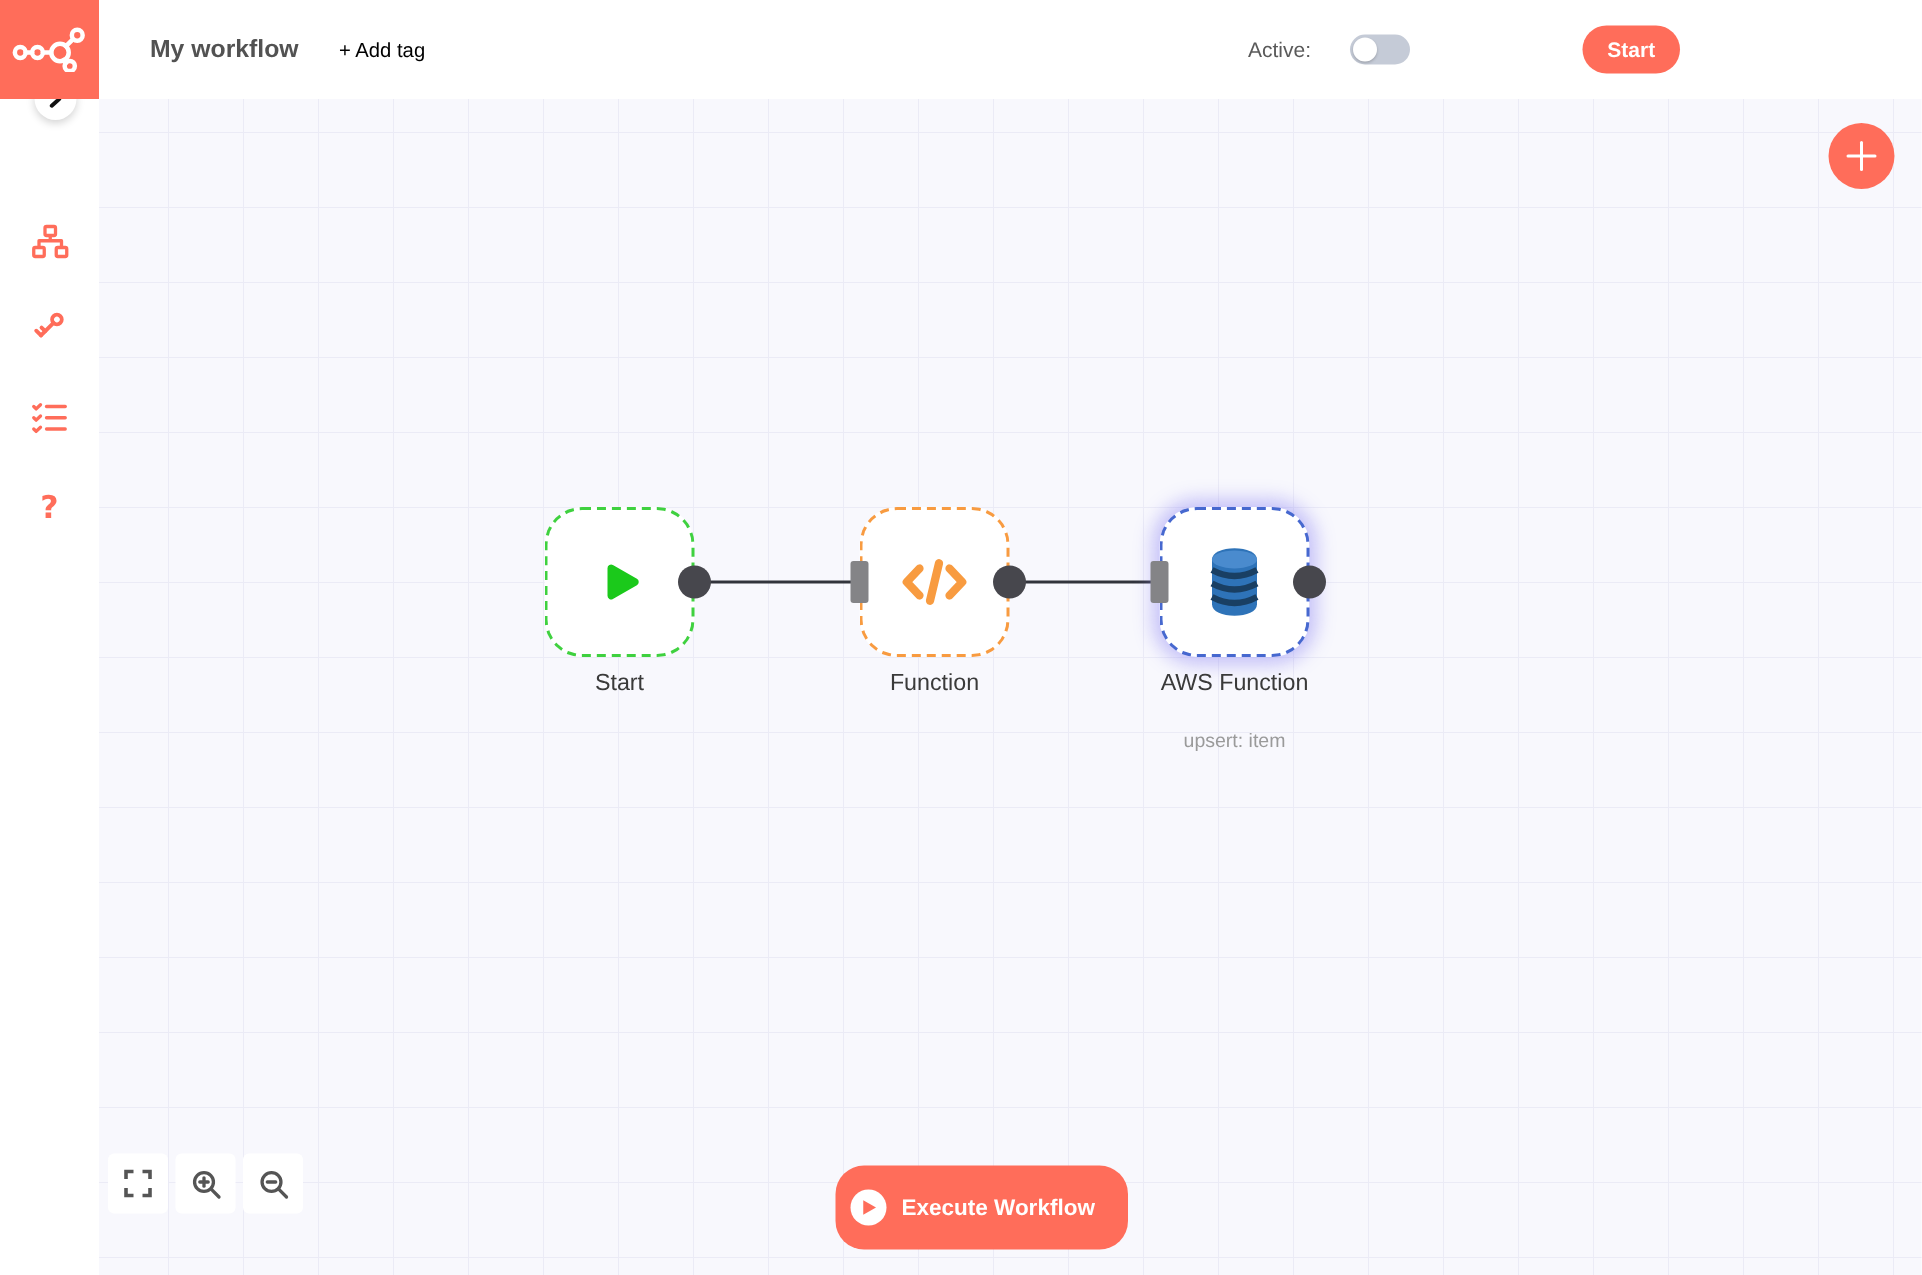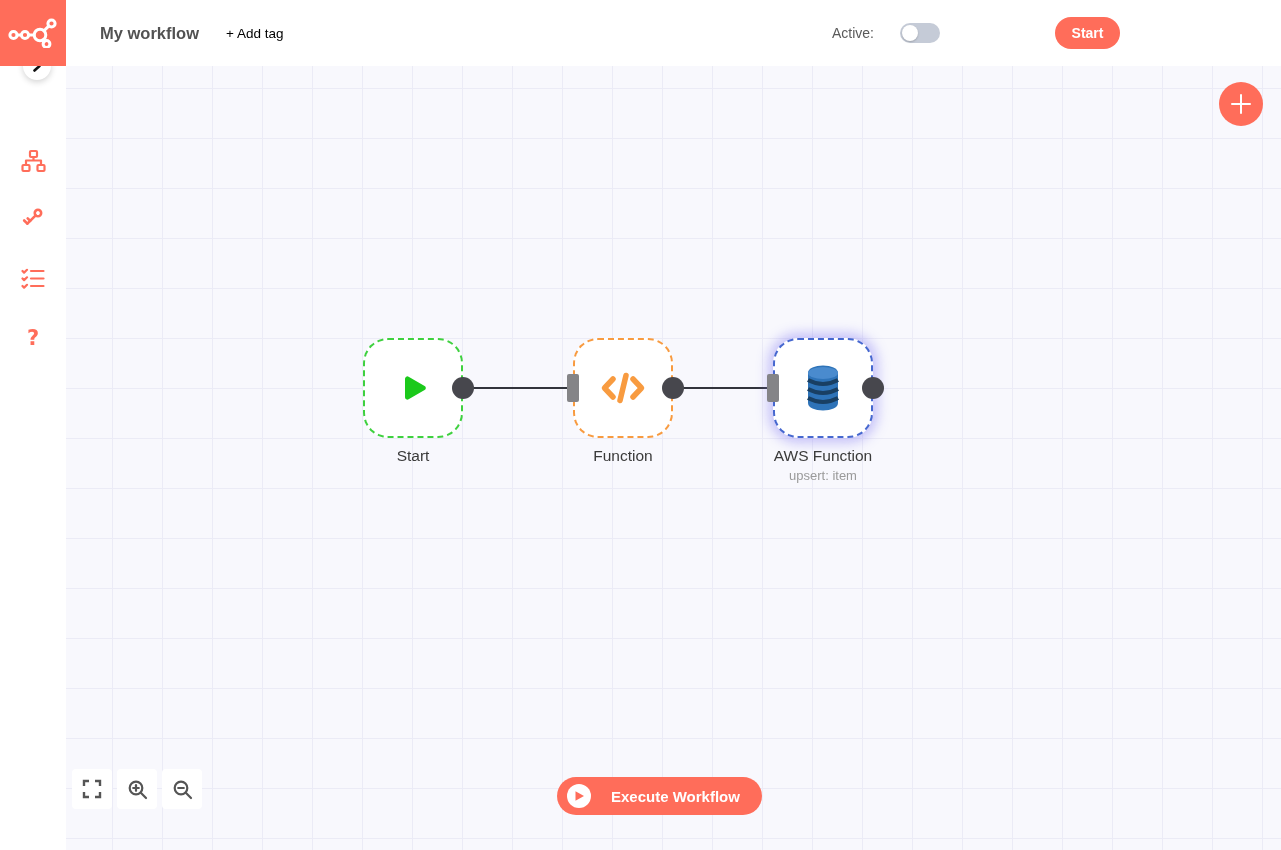--- a/index.html
+++ b/index.html
@@ -63,33 +63,33 @@
 
   .node{position:absolute;display:flex;flex-direction:column;align-items:center;
     width:100px;cursor:pointer;z-index:2}
   .node-box{width:100px;height:100px;border-radius:25px;background:#fff;
     display:flex;align-items:center;justify-content:center}
   .node-box.green{border:2px dashed var(--start-border)}
   .node-box.orange{border:2px dashed var(--function-accent)}
   .node-box.selected{border:2px dashed var(--selected-border);
     box-shadow:0 0 12px 5px rgba(138,128,245,.45)}
   .node-label{margin-top:9px;font-size:15.5px;color:#3a3a3a;white-space:nowrap}
-  .node-sublabel{margin-top:3px;font-size:13px;color:#9a9a9a;white-space:nowrap}
+  .node-sublabel{margin-top:21px;font-size:13px;color:#9a9a9a;white-space:nowrap}
 
   .add-node-btn{position:absolute;left:1153px;top:16px;width:44px;height:44px;border-radius:50%;
     background:var(--brand);border:none;cursor:pointer;display:flex;align-items:center;
     justify-content:center;z-index:6}
 
   .zoom-bar{position:absolute;left:6px;top:703px;display:flex;gap:5px;z-index:6}
   .zoom-btn{width:40px;height:40px;background:#fff;border:none;border-radius:4px;cursor:pointer;
     display:flex;align-items:center;justify-content:center;color:#555}
 
-  .exec-btn{position:absolute;left:491px;top:711px;height:38px;padding:0 22px 0 10px;
+  .exec-btn{position:absolute;left:491px;top:711px;height:56px;padding:0 22px 0 10px;
     border-radius:19px;background:var(--brand);border:none;cursor:pointer;z-index:6;
-    display:flex;align-items:center;gap:20px}
+    display:flex;align-items:center;gap:10px}
   .exec-play{width:24px;height:24px;border-radius:50%;background:#fff;
     display:flex;align-items:center;justify-content:center}
   .exec-label{color:#fff;font-size:15px;font-weight:600;font-family:inherit}
 </style>
 </head>
 <body>
 
 <div class="topbar">
   <div class="logo-box">
     <svg width="50" height="30" viewBox="0 0 50 30">

